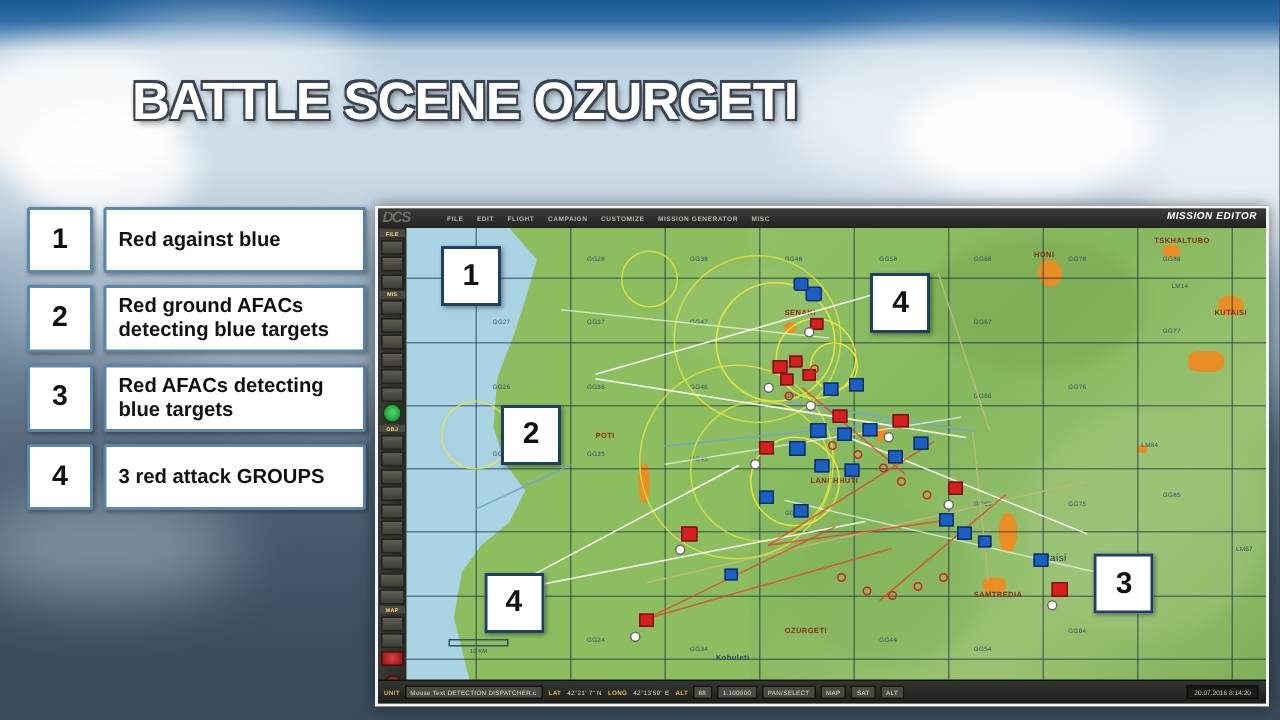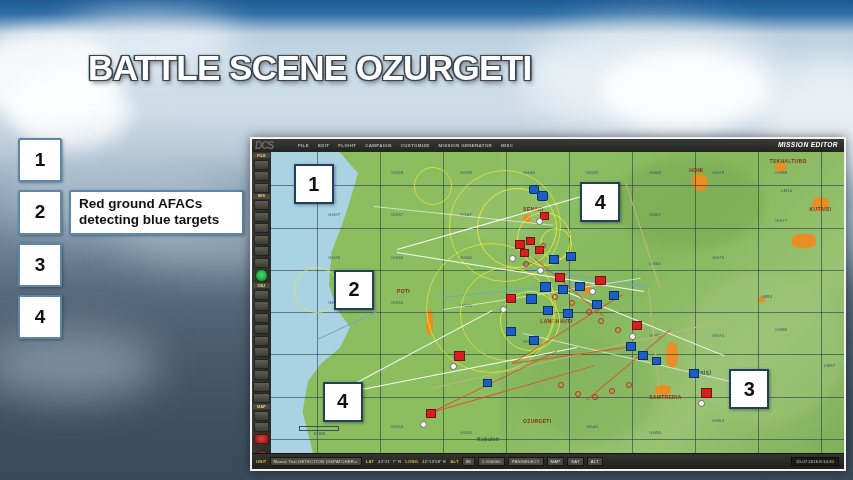--- a/index.html
+++ b/index.html
@@ -179,30 +179,33 @@
   <div class="cloud dim" style="left:120px;top:200px;width:200px;height:70px;"></div>
   <div class="cloud dim" style="left:700px;top:170px;width:200px;height:100px;"></div>
   <div class="cloud dim" style="left:-20px;top:330px;width:180px;height:70px;"></div>
 </div>
 
 <div id="title">BATTLE SCENE OZURGETI</div>
 
 <div id="legend">
   <div class="legend-row">
     <div class="legend-num">1</div>
+    <div class="legend-text">Red against blue</div>
   </div>
   <div class="legend-row">
     <div class="legend-num">2</div>
     <div class="legend-text">Red ground AFACs detecting blue targets</div>
   </div>
   <div class="legend-row">
     <div class="legend-num">3</div>
+    <div class="legend-text">Red AFACs detecting blue targets</div>
   </div>
   <div class="legend-row">
     <div class="legend-num">4</div>
+    <div class="legend-text">3 red attack GROUPS</div>
   </div>
 </div>
 
 <div id="app">
 
   <div id="menubar">
     <div id="dcs-logo">DCS</div>
     <div class="menu-item">FILE</div>
     <div class="menu-item">EDIT</div>
     <div class="menu-item">FLIGHT</div>

